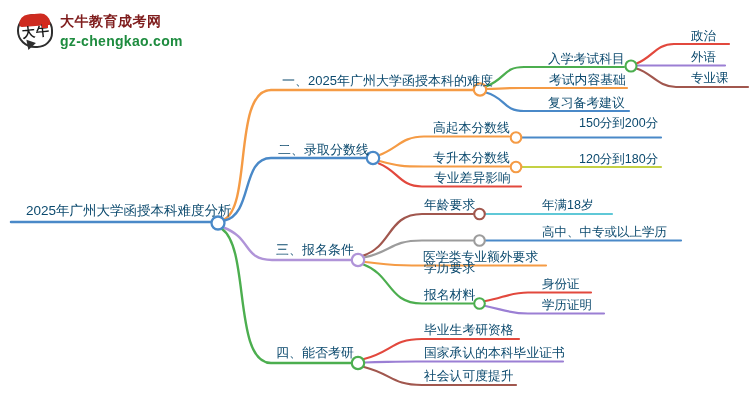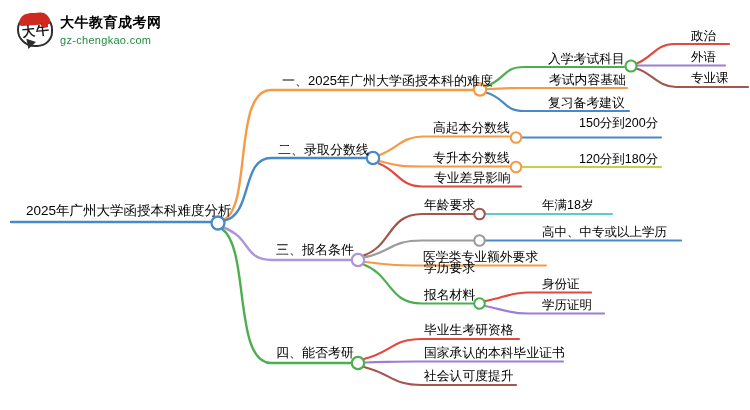--- a/index.html
+++ b/index.html
@@ -2,21 +2,21 @@
 <html><head>
 <meta charset="utf-8">
 <style>
   html,body{margin:0;padding:0;background:#ffffff;}
   .canvas{
     position:relative;width:750px;height:410px;background:#ffffff;overflow:hidden;
     font-family:"Liberation Sans","DejaVu Sans",sans-serif;
   }
   svg.wires{position:absolute;left:0;top:0;}
   .lbl{
-    position:absolute;white-space:nowrap;color:#000000;
+    position:absolute;white-space:nowrap;color:#0c4a6e;
     font-size:13px;line-height:14px;cursor:default;
   }
   .lbl-root{font-size:13.5px;}
   .lbl-l2{font-size:12.8px;}
   .lbl-l3{font-size:12.5px;}
   
   .logo{position:absolute;left:17px;top:13px;display:flex;align-items:center;gap:7px;}
   .logo-bubble{
     position:relative;width:36px;height:34px;background:#fff;
     border:2px solid #2e2e2e;border-radius:48% 48% 44% 50%;
@@ -31,22 +31,22 @@
     position:absolute;left:3px;top:7px;width:28px;text-align:center;
     font-family:"Liberation Serif","DejaVu Serif",serif;
     font-weight:bold;font-size:13px;color:#1a1a1a;transform:rotate(-6deg);
     letter-spacing:1px;
   }
   .logo-seal{position:absolute;right:3px;top:6px;width:6px;height:6px;background:#d5281c;}
   .logo-tail{
     position:absolute;left:5px;bottom:-9px;width:0;height:0;
     border:5px solid transparent;border-top:9px solid #2e2e2e;transform:rotate(18deg);
   }
-  .logo-title{font-weight:bold;font-size:14px;color:#000000;letter-spacing:0.5px;}
-  .logo-domain{font-weight:normal;font-size:11px;color:#1e8c3f;margin-top:2px;letter-spacing:0.3px;}
+  .logo-title{font-weight:bold;font-size:14px;color:#7f1d1d;letter-spacing:0.5px;}
+  .logo-domain{font-weight:bold;font-size:14px;color:#1e8c3f;margin-top:2px;letter-spacing:0.3px;}
 </style>
 </head>
 <body>
 
 <div class="canvas">
 
   <div class="logo">
     <div class="logo-bubble">
       <div class="logo-arc"></div>
       <span class="logo-bubble-text">大牛</span>

